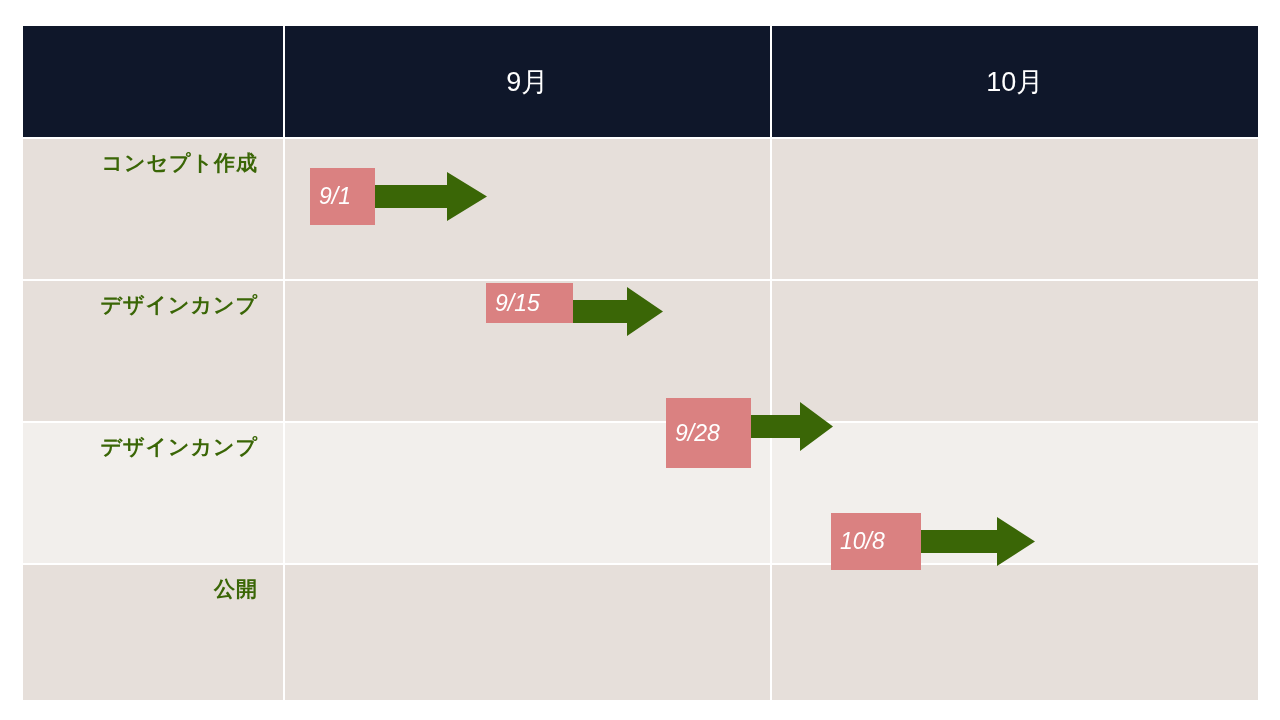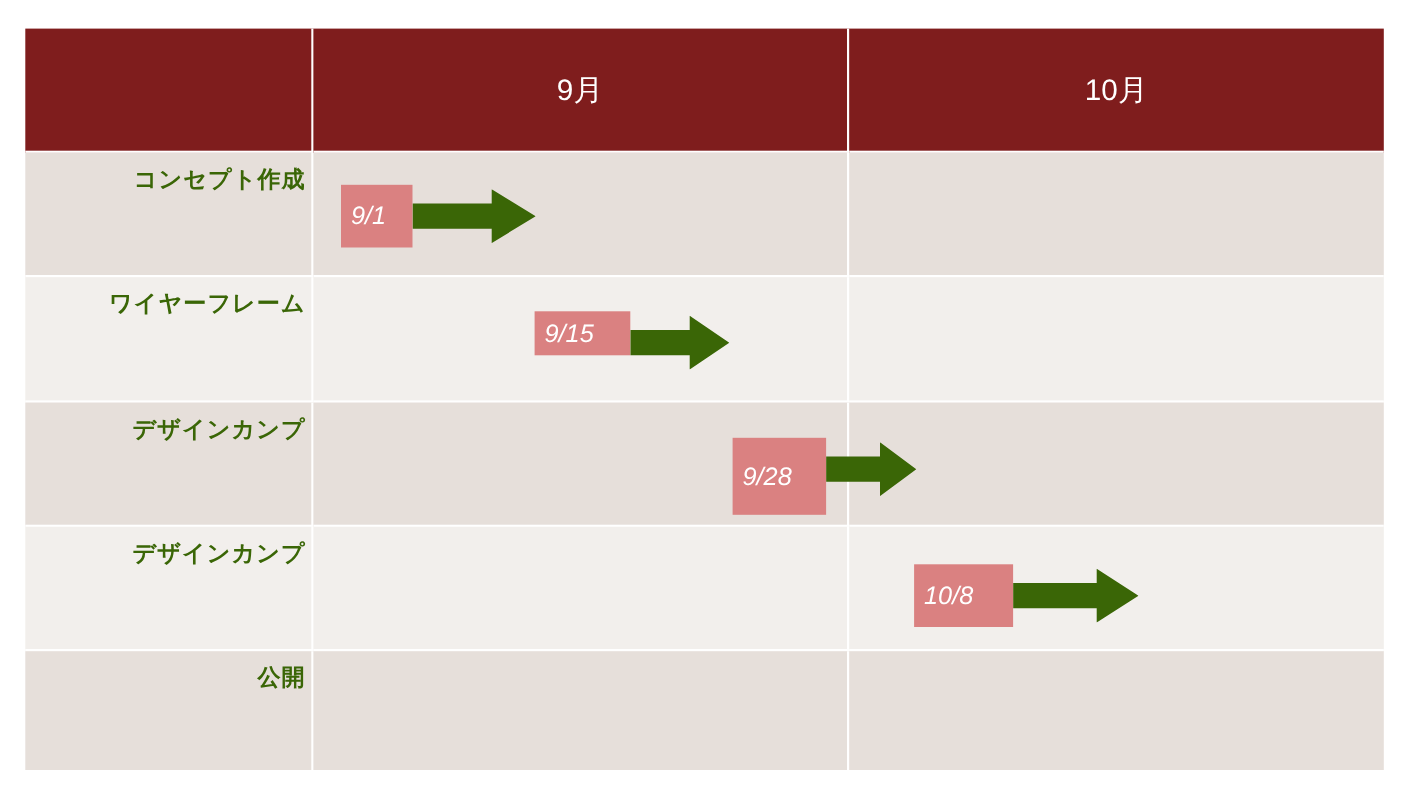--- a/index.html
+++ b/index.html
@@ -26,21 +26,21 @@
   .gantt-table {
     width: 100%;
     height: 100%;
     border-collapse: separate;
     border-spacing: 0;
     table-layout: fixed;
   }
 
   
   .hdr {
-    background: #7f1d1d;
+    background: #0f172a;
     color: #ffffff;
     height: 111px;
     text-align: center;
     vertical-align: middle;
     font-size: 27px;
     font-weight: 400;
     border-right: 2px solid #ffffff;
     border-bottom: 2px solid #ffffff;
     padding: 0;
   }
@@ -53,21 +53,21 @@
 
   
   .rowlabel {
     width: 260px;
     text-align: right;
     vertical-align: top;
     color: #3a6606;
     font-size: 21px;
     font-weight: bold;
     letter-spacing: 1px;
-    padding: 10px 5px 0 0;
+    padding: 10px 25px 0 0;
     border-right: 2px solid #ffffff;
     border-bottom: 2px solid #ffffff;
     white-space: nowrap;
   }
   .trackcell {
     border-bottom: 2px solid #ffffff;
     padding: 0;
     position: relative;
     vertical-align: top;
   }
@@ -135,25 +135,20 @@
         <th class="hdr">9月</th>
         <th class="hdr last">10月</th>
       </tr>
     </thead>
     <tbody>
       <tr class="shade-a">
         <td class="rowlabel">コンセプト作成</td>
         <td class="trackcell sep"></td>
         <td class="trackcell last"></td>
       </tr>
-      <tr class="shade-b">
-        <td class="rowlabel">ワイヤーフレーム</td>
-        <td class="trackcell sep"></td>
-        <td class="trackcell last"></td>
-      </tr>
       <tr class="shade-a">
         <td class="rowlabel">デザインカンプ</td>
         <td class="trackcell sep"></td>
         <td class="trackcell last"></td>
       </tr>
       <tr class="shade-b">
         <td class="rowlabel">デザインカンプ</td>
         <td class="trackcell sep"></td>
         <td class="trackcell last"></td>
       </tr>

